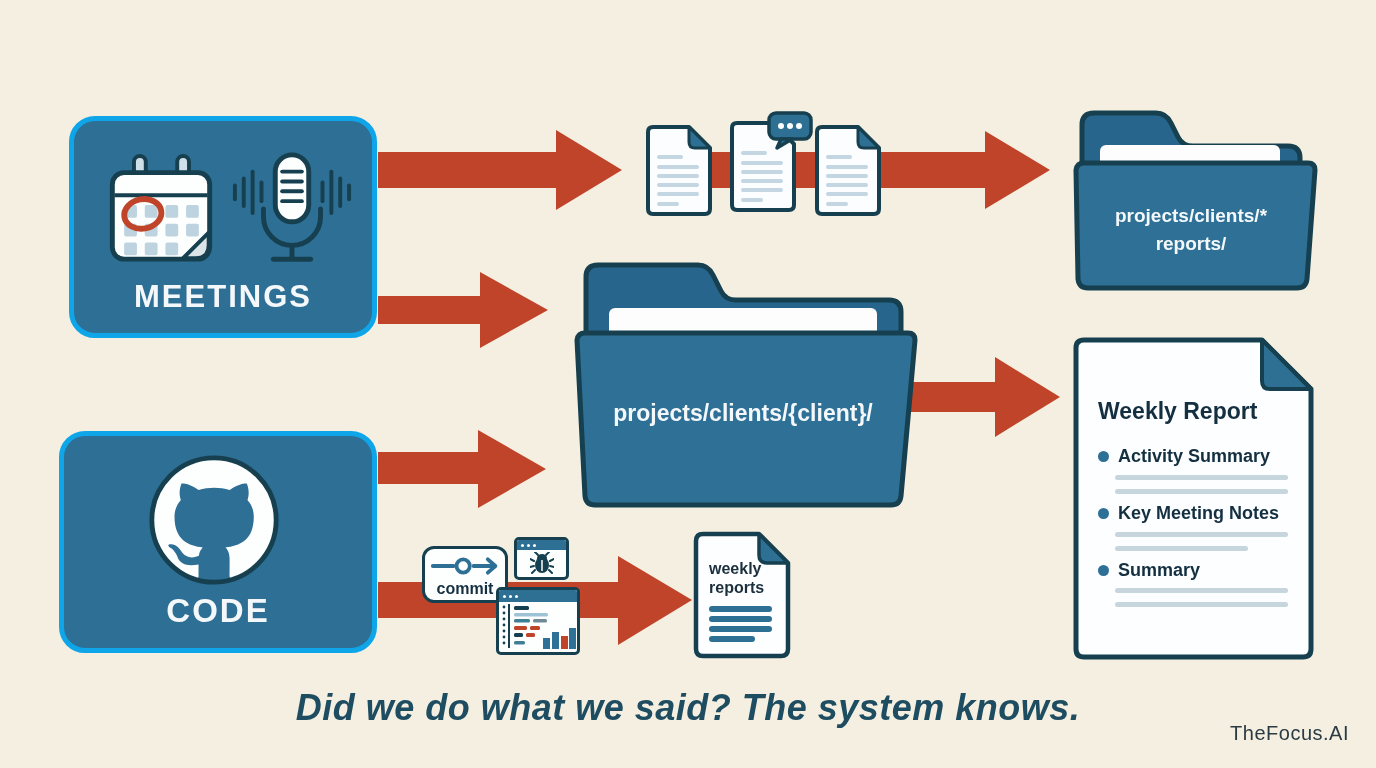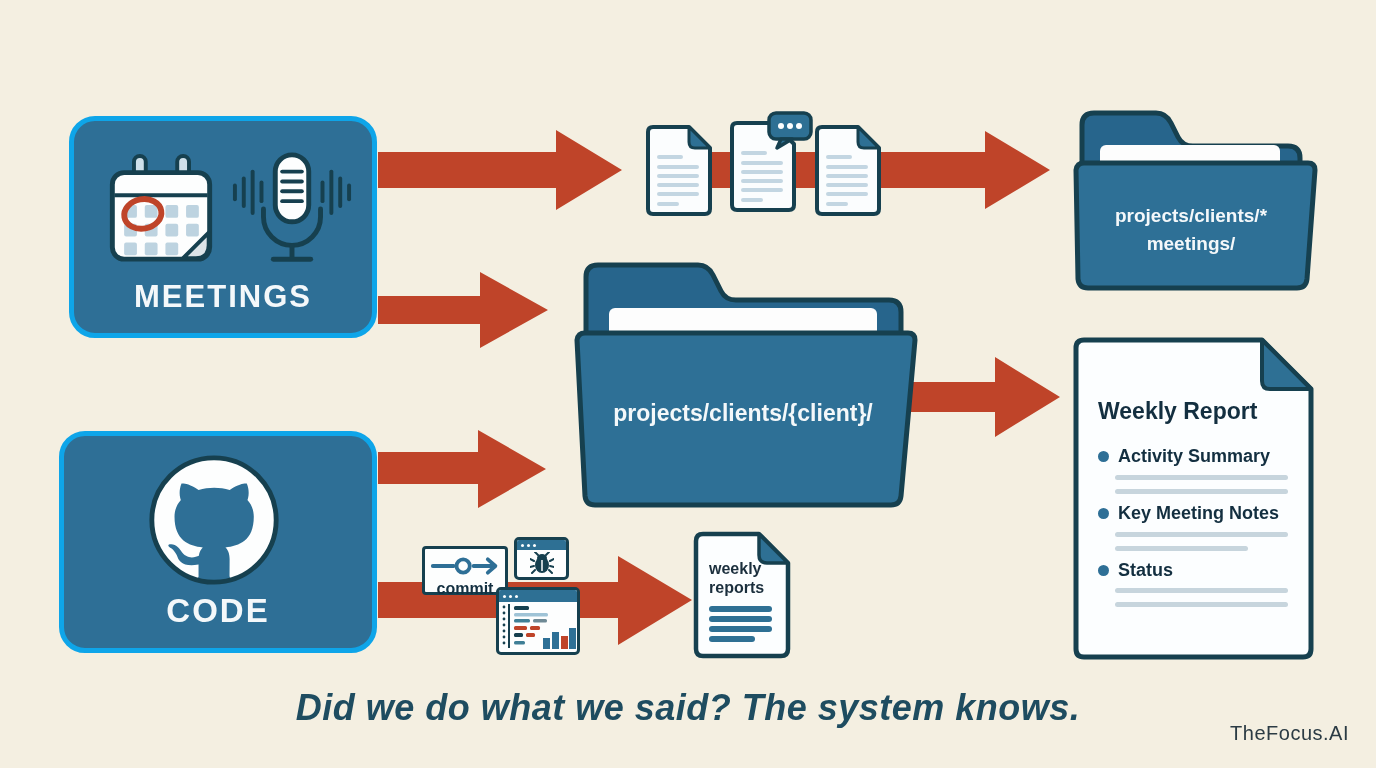--- a/index.html
+++ b/index.html
@@ -45,22 +45,22 @@
   .report .btext{font-size:18px;font-weight:700;color:#132f40;}
   .report .bar{position:absolute;height:5px;border-radius:3px;background:#c7d5dd;}
 
   
   .wr-doc{left:693px;top:531px;width:98px;height:128px;z-index:3;}
   .wr-doc .wr-text{position:absolute;left:16px;top:28px;font-size:16px;font-weight:700;
                    color:#1b2f3d;line-height:1.2;}
   .wr-doc .wline{position:absolute;left:16px;height:6px;border-radius:3px;background:#2e7094;}
 
   
-  .commit-badge{left:422px;top:546px;width:86px;height:49px;background:#fdfefe;border:3px solid #16404f;
-                border-radius:4px;z-index:4;box-sizing:border-box;}
+  .commit-badge{left:422px;top:546px;width:86px;height:57px;background:#fdfefe;border:3px solid #16404f;
+                border-radius:12px;z-index:4;box-sizing:border-box;}
   .commit-badge .clabel{position:absolute;left:0;top:31px;width:100%;text-align:center;
                         font-size:16px;font-weight:700;color:#132f40;}
   .miniwin{background:#fdfefe;border:3px solid #16404f;border-radius:5px;box-sizing:border-box;overflow:hidden;}
   .miniwin .titlebar{height:10px;background:#2e7094;display:flex;align-items:center;gap:3px;padding-left:4px;}
   .miniwin .titlebar i{width:3px;height:3px;border-radius:50%;background:#fdfefe;}
   .bug-win{left:514px;top:537px;width:55px;height:43px;z-index:4;}
   .bug-win .body{display:flex;align-items:center;justify-content:center;height:26px;}
   .chart-win{left:496px;top:587px;width:84px;height:68px;z-index:5;}
   .chart-win .titlebar{height:12px;}
 </style>
@@ -179,21 +179,21 @@
   </svg>
 
   <div class="abs folder folder-top">
     <svg width="256" height="182" viewBox="0 0 256 182">
       <path d="M19 15 q0-12 12-12 h62 c8 0 12 4 15 10 l7 14 c3 6 8 9 15 9 h95 q12 0 12 12 v70 H19 Z" fill="#27658c" stroke="#16404f" stroke-width="5" stroke-linejoin="round"></path>
       <rect x="37" y="35" width="180" height="26" rx="6" fill="#fdfdfd"></rect>
       <path d="M13 60 Q14 53 21 53 H245 Q252 53 252 60 L244 169 Q243 178 234 178 H25 Q16 178 15 169 Z" fill="#2e7096" stroke="#16404f" stroke-width="5" stroke-linejoin="round"></path>
     </svg>
     <div class="folder-label">
       <div>projects/clients/*</div>
-      <div>meetings/</div>
+      <div>reports/</div>
     </div>
   </div>
 
   <div class="abs folder folder-mid">
     <svg width="358" height="250" viewBox="0 0 358 250">
       <path d="M22 15 q0-12 12-12 h100 c8 0 12 4 15 10 l8 16 c3 6 8 9 15 9 h153 q12 0 12 12 v90 H22 Z" fill="#27658c" stroke="#16404f" stroke-width="5" stroke-linejoin="round"></path>
       <rect x="45" y="46" width="268" height="32" rx="6" fill="#fdfdfd"></rect>
       <path d="M13 78 Q14 71 21 71 H344 Q351 71 351 78 L337 234 Q336 243 327 243 H31 Q22 243 21 234 Z" fill="#2e7096" stroke="#16404f" stroke-width="5" stroke-linejoin="round"></path>
     </svg>
     <div class="folder-label">projects/clients/{client}/</div>
@@ -212,21 +212,21 @@
     <div class="bar" style="left:45px;top:139px;width:173px"></div>
     <div class="bar" style="left:45px;top:153px;width:173px"></div>
     <div class="brow" style="top:167px">
       <span class="bdot"></span>
       <span class="btext">Key Meeting Notes</span>
     </div>
     <div class="bar" style="left:45px;top:196px;width:173px"></div>
     <div class="bar" style="left:45px;top:210px;width:133px"></div>
     <div class="brow" style="top:224px">
       <span class="bdot"></span>
-      <span class="btext">Status</span>
+      <span class="btext">Summary</span>
     </div>
     <div class="bar" style="left:45px;top:252px;width:173px"></div>
     <div class="bar" style="left:45px;top:266px;width:173px"></div>
   </div>
 
   <div class="abs wr-doc">
     <svg width="98" height="128" viewBox="0 0 98 128">
       <path d="M10 3 H66 L95 32 V118 Q95 125 88 125 H10 Q3 125 3 118 V10 Q3 3 10 3 Z" fill="#fcfeff" stroke="#16404f" stroke-width="4.5" stroke-linejoin="round"></path>
       <path d="M66 3 L95 32 H74 Q66 32 66 24 Z" fill="#2e7094" stroke="#16404f" stroke-width="3.5" stroke-linejoin="round"></path>
     </svg>

